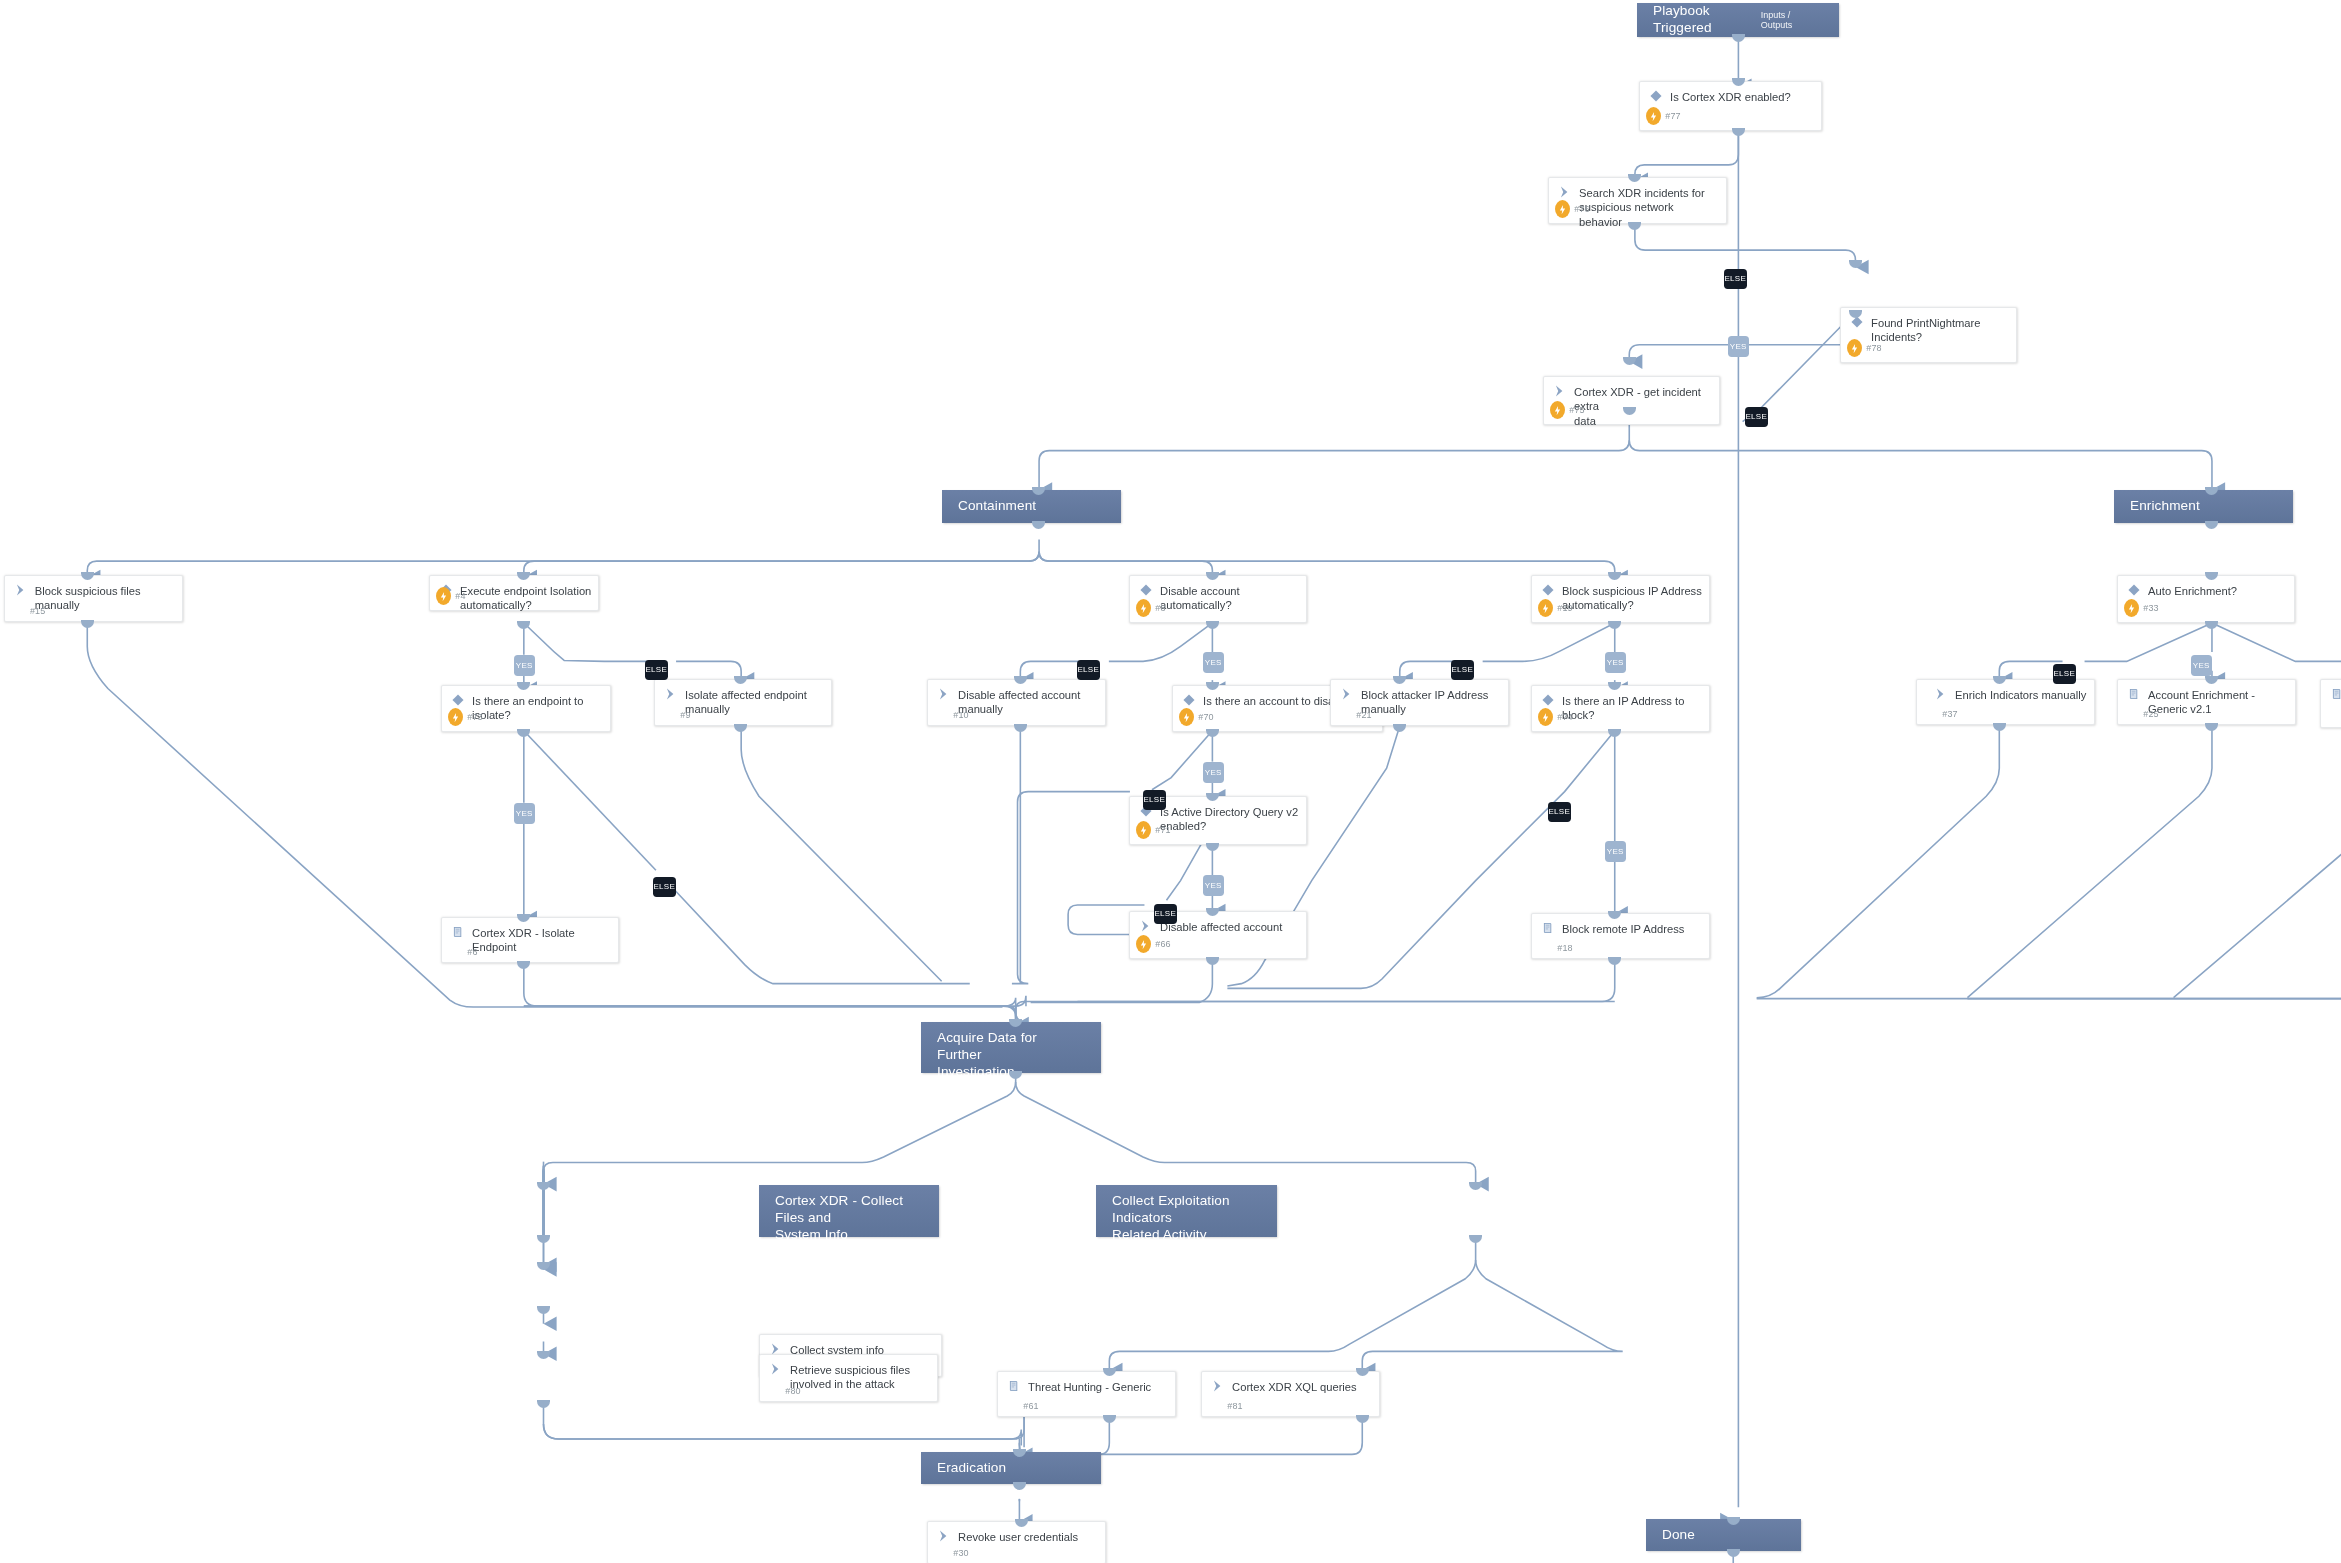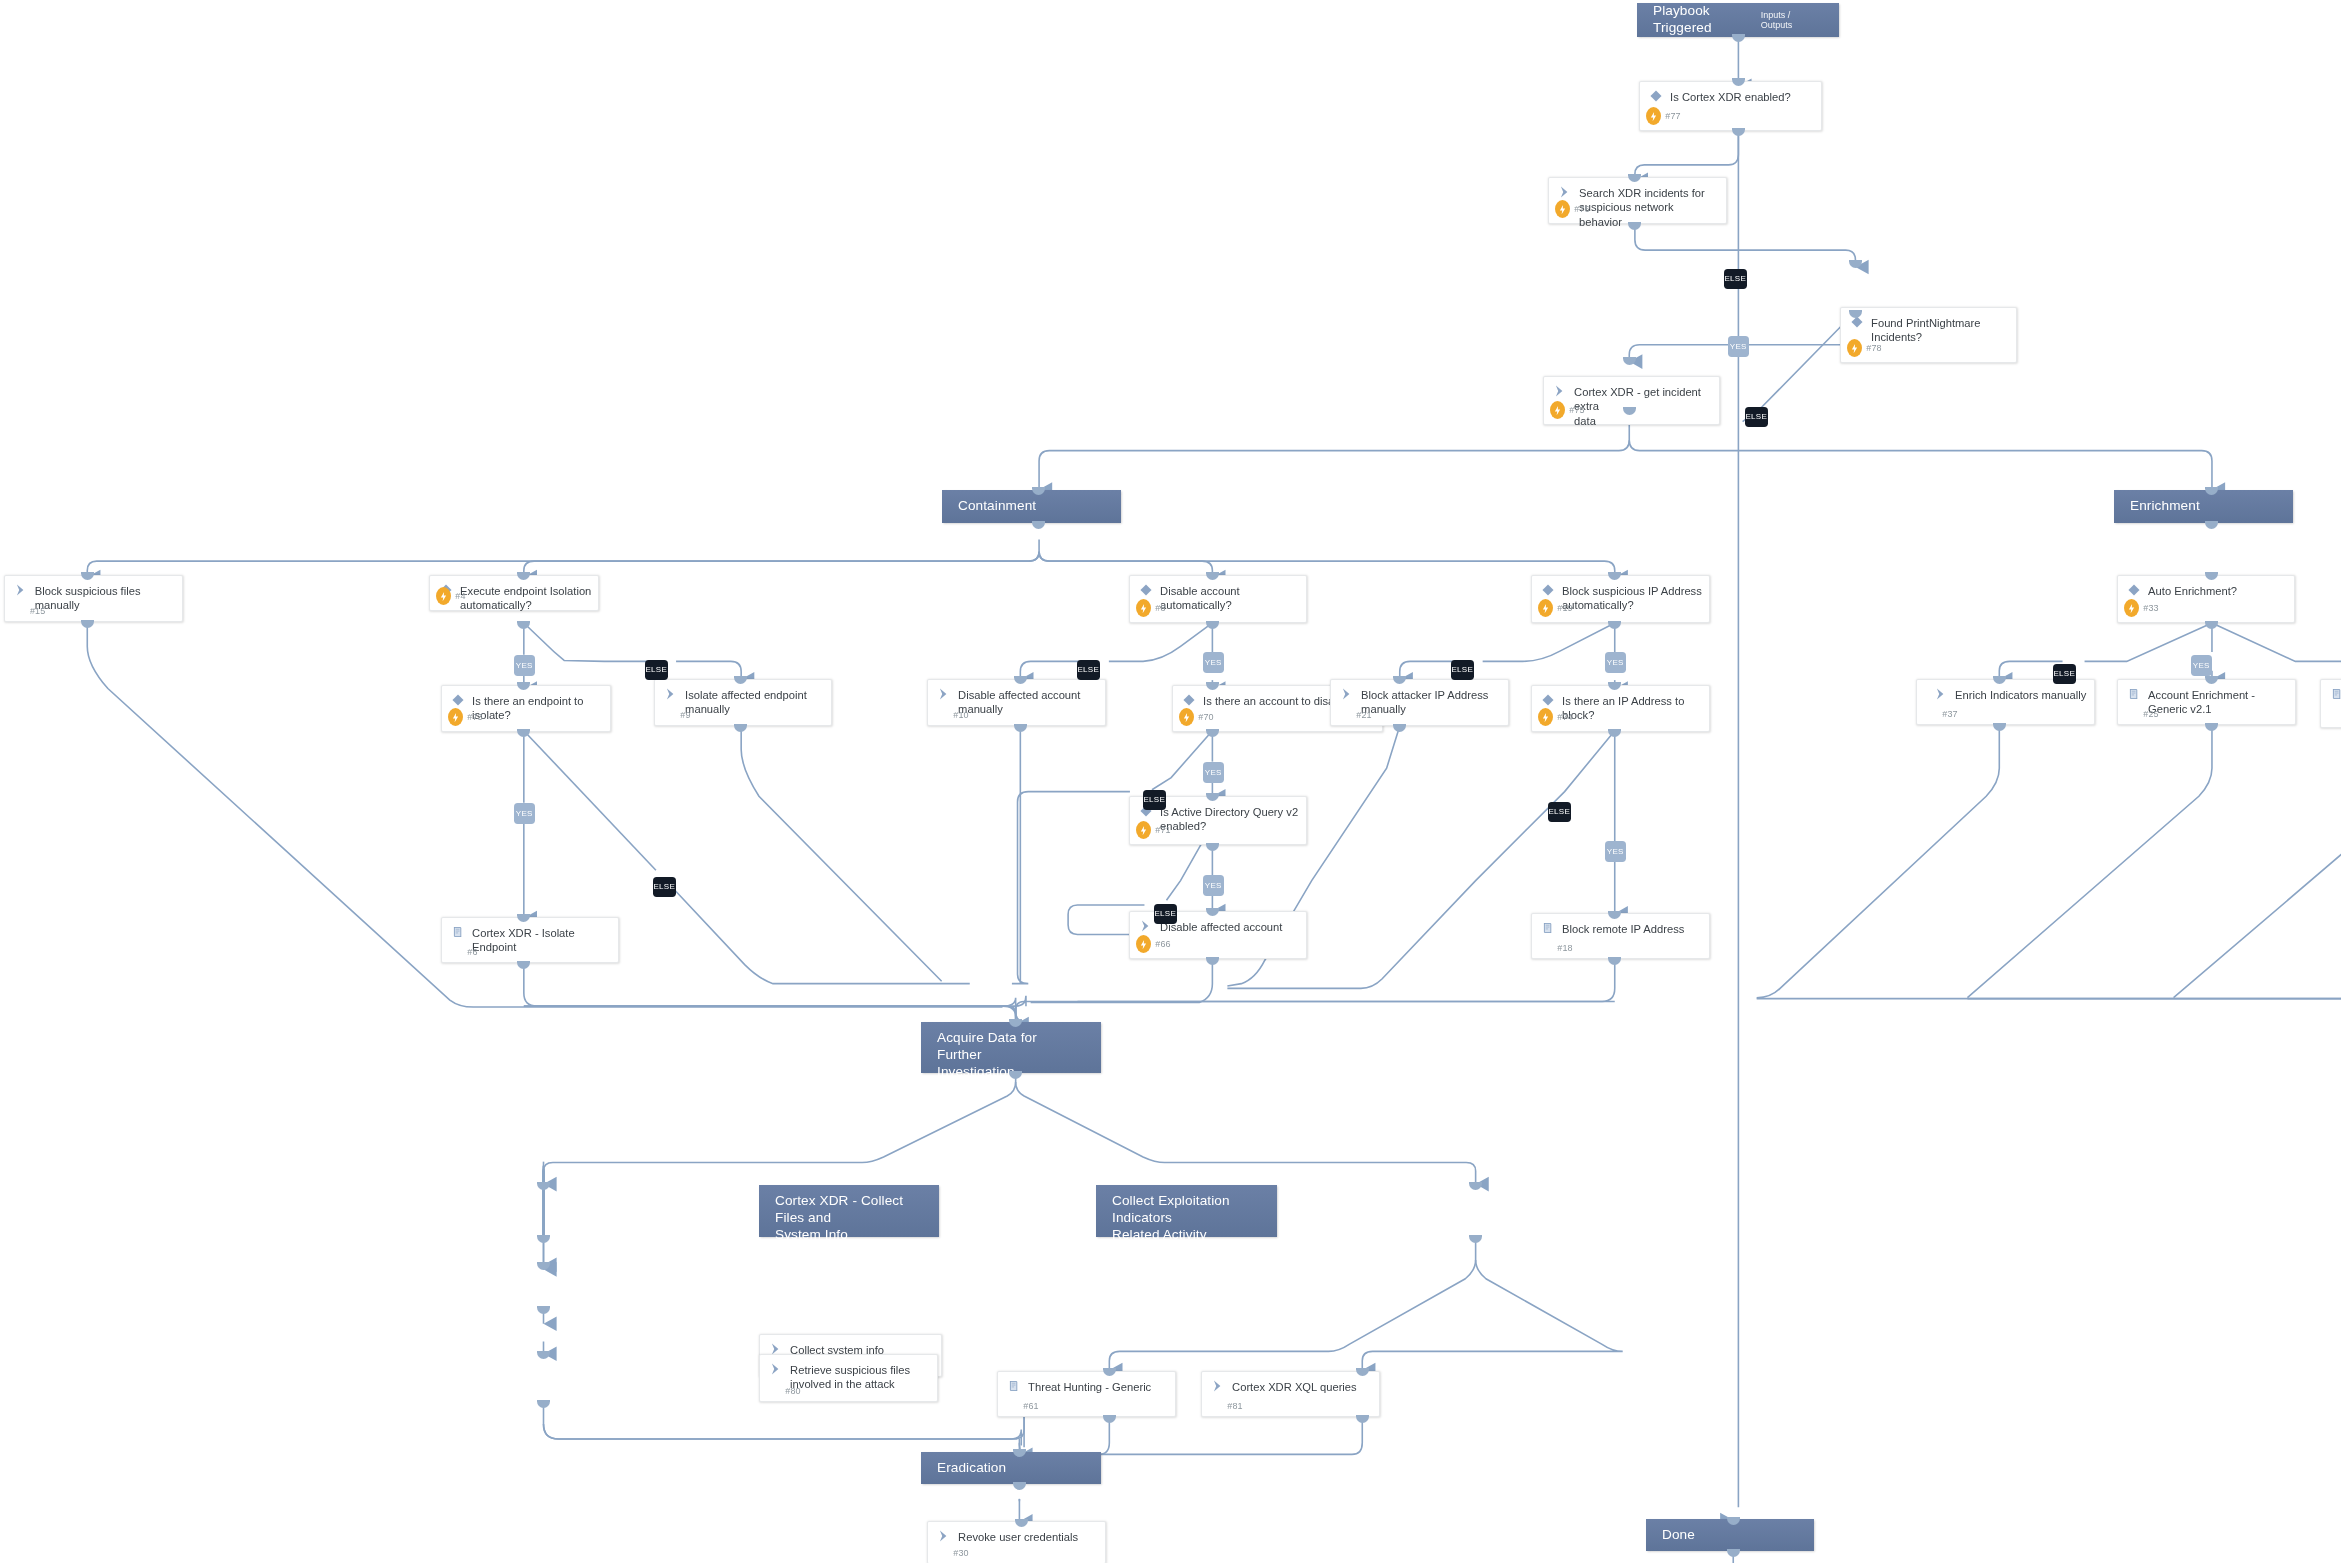--- a/index.html
+++ b/index.html
@@ -782,21 +782,21 @@
           </svg>
       </span>
       <span class="task-label">Revoke user credentials</span>
     </div>
     <div class="task-foot">
       <span class="bolt-spacer"></span>
       <span class="task-id">#30</span>
     </div>
   </div>
 
-  <div class="section-node" style="left:1646px; top:1519px; width:168px; height:32px;">
+  <div class="section-node" style="left:1646px; top:1519px; width:155px; height:32px;">
     <span class="sec-title">Done</span>
   </div>
 
   <div class="cond-else" style="left:1724px; top:261px; width:22.5px; height:19.7px;">
       <span>ELSE</span>
     </div>
   <div class="cond-yes" style="left:1728px; top:336px; width:20.6px; height:20.6px;">
       <span>YES</span>
     </div>
   <div class="cond-else" style="left:1745px; top:399px; width:22.5px; height:19.7px;">

